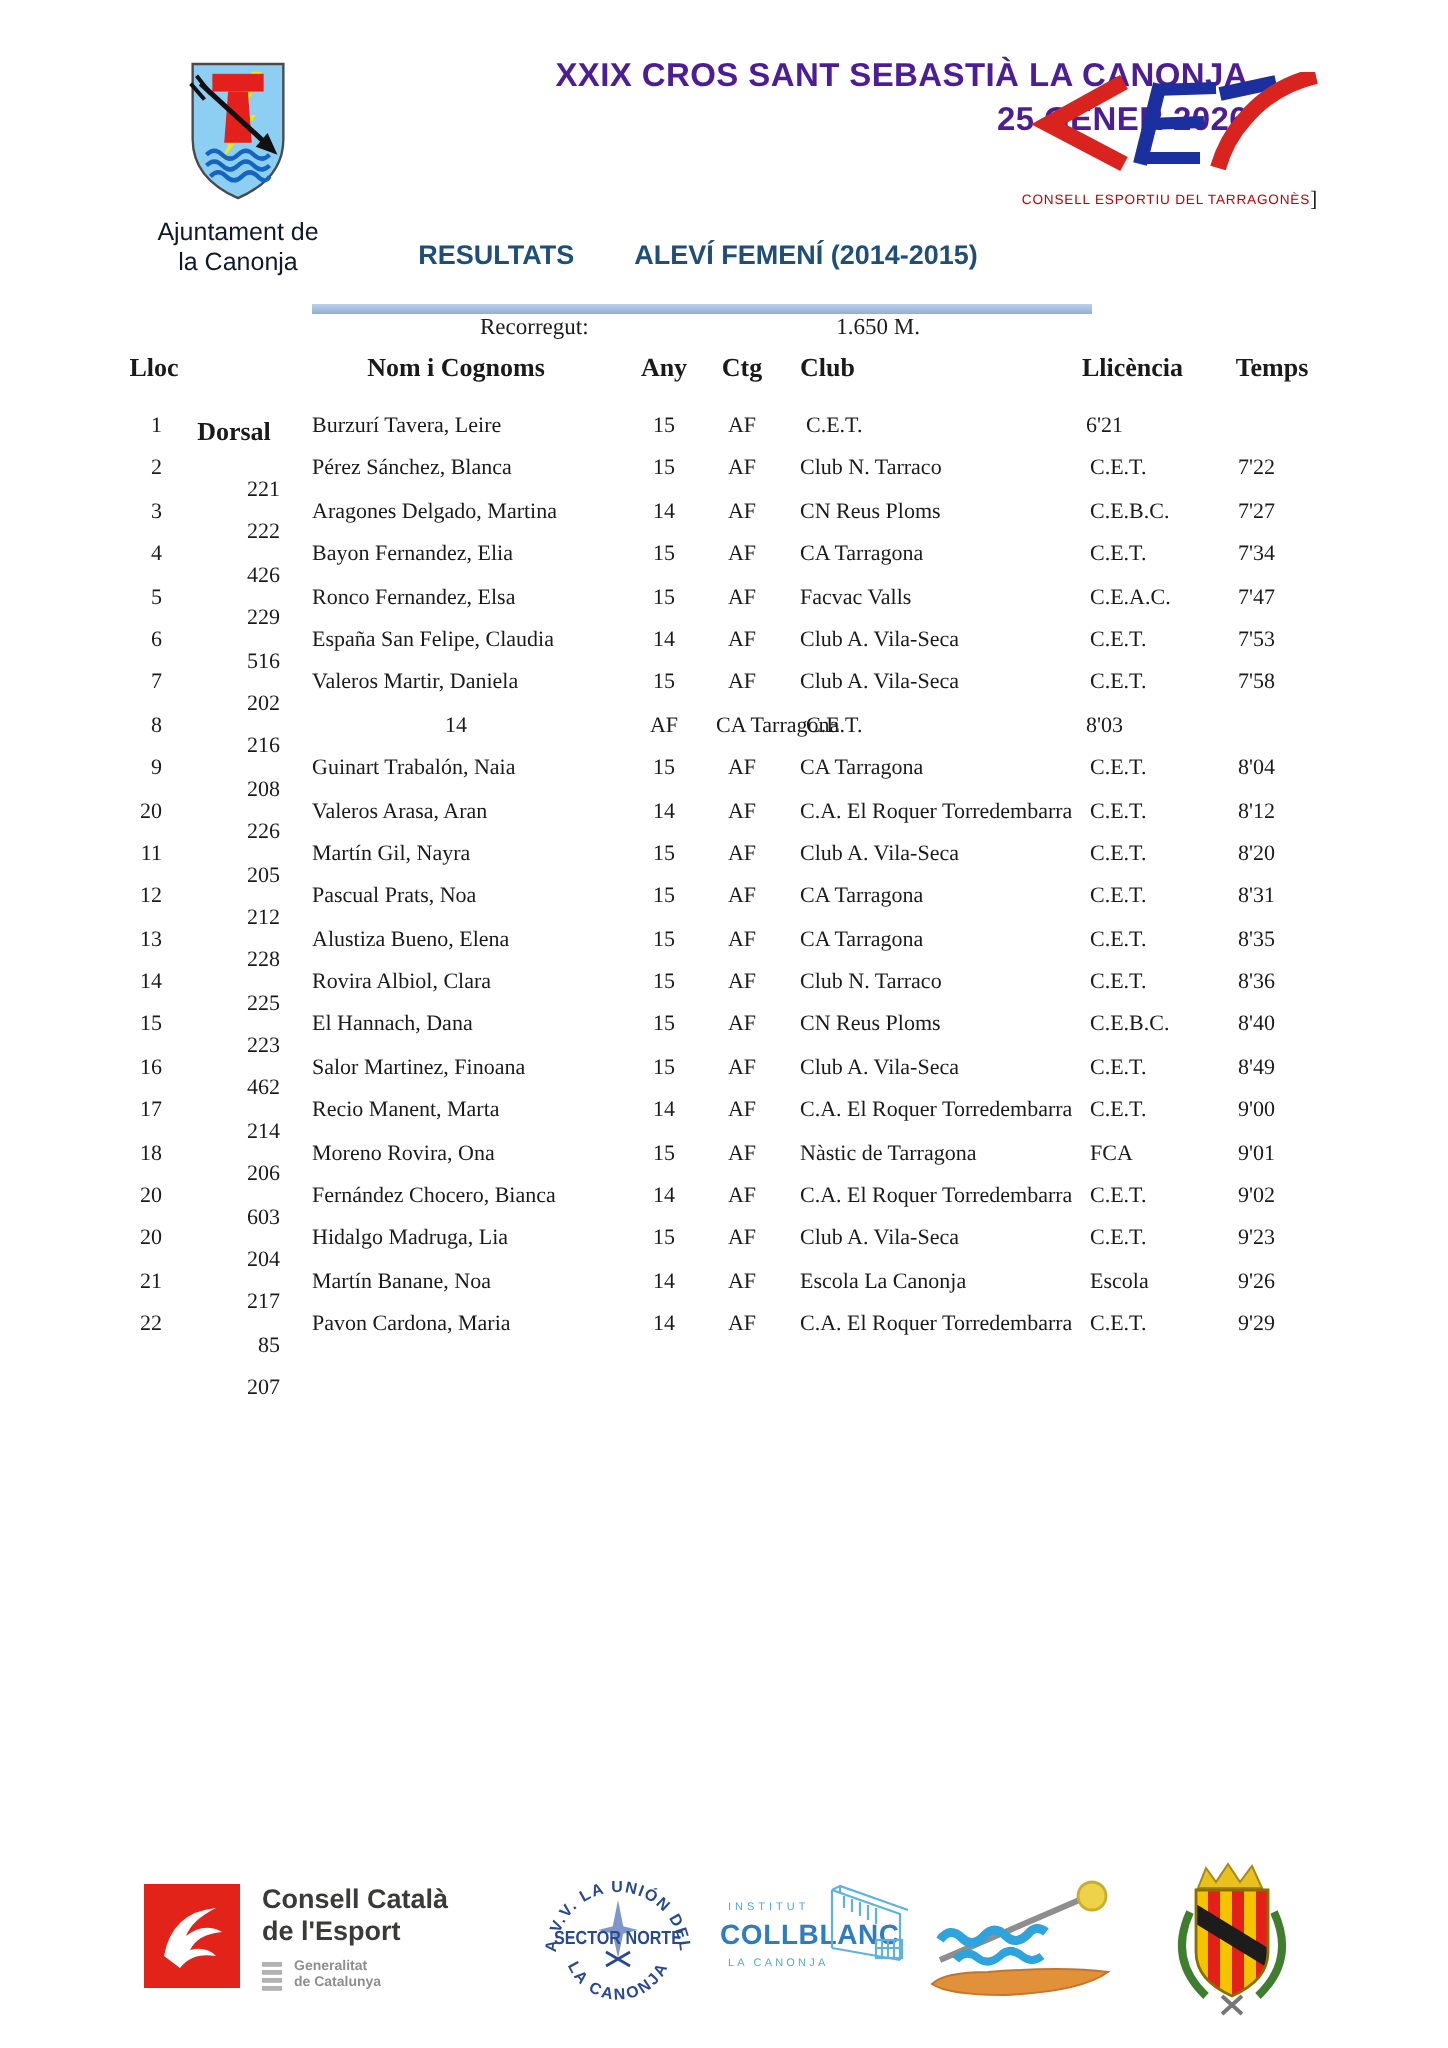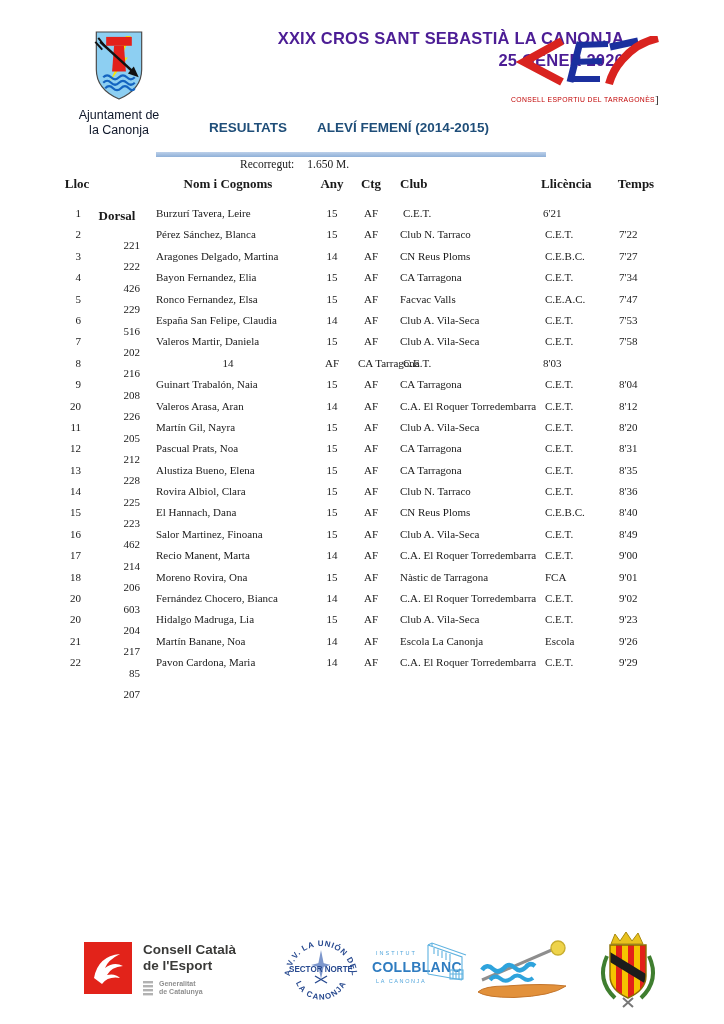--- a/index.html
+++ b/index.html
@@ -19,21 +19,21 @@
   .cet-block { position:absolute; left:503px; top:36px; width:164px; text-align:center; }
   .cet-caption { margin-top:1px; font-family:"Liberation Sans",sans-serif; font-size:6.8px; letter-spacing:0.4px;
     color:#c00000; white-space:nowrap; }
   .cet-bracket { font-size:11px; color:#222; font-family:"Liberation Serif",serif; vertical-align:-1px; }
 
   .results-line { position:absolute; top:120px; left:0; width:724px; display:flex; justify-content:center; gap:30px;
     transform:translateX(-13px);
     font-family:"Liberation Sans",sans-serif; font-weight:bold; font-size:13.5px; color:#1F4E79; }
   .divider-bar { position:absolute; left:156px; top:152px; width:390px; height:4.5px;
     background:linear-gradient(#bcd0e9,#8fb0d8); }
-  .course-line { position:absolute; top:158px; left:240px; width:220px; display:flex; justify-content:flex-start; gap:13px;
+  .course-line { position:absolute; top:158px; left:240px; width:220px; display:flex; justify-content:space-between; gap:13px;
     font-size:11.5px; }
 
   
   .tgrid { display:grid; grid-template-columns:30px 50px 172px 36px 42px 142px 76px 52px; }
   .table-header { position:absolute; left:62px; top:176px; width:600px; font-weight:bold; font-size:13px; }
   .table-body { position:absolute; left:62px; top:203px; width:600px; }
   .trow { height:21.4px; line-height:21.4px; font-size:11px; }
   .cell { white-space:nowrap; }
   .c-lloc   { text-align:right; padding-right:11px; }
   .c-dorsal { text-align:right; padding-right:2px;margin-top:32px; }
@@ -41,21 +41,21 @@
   .c-any    { text-align:center; }
   .c-ctg    { text-align:center; }
   .c-club   { text-align:left; padding-left:8px; }
   .c-llic   { text-align:left; padding-left:11px; }
   .c-temps  { text-align:left; padding-left:9px; }
   .table-header .c-lloc, .table-header .c-dorsal, .table-header .c-nom, .table-header .c-temps
     { text-align:center; padding:0; }
   .table-header .c-llic { padding-left:7px; }
 
   
-  .footer { position:absolute; left:16px; top:928px; width:656px; height:92px; }
+  .footer { position:absolute; left:4px; top:928px; width:656px; height:92px; }
   .consell-block { position:absolute; left:68px; top:14px; display:flex; gap:11px; }
   .consell-text { font-family:"Liberation Sans",sans-serif; }
   .consell-name { font-weight:bold; font-size:13.5px; line-height:15.5px; color:#3a3a38; }
   .gencat-row { display:flex; gap:5px; margin-top:7px; align-items:center; }
   .gencat-text { font-size:7px; line-height:8px; color:#8f8f8f; font-weight:bold; }
   .stamp-block { position:absolute; left:267px; top:4px; }
   .collblanc-block { position:absolute; left:352px; top:12px; }
   .drawing-block { position:absolute; left:458px; top:12px; }
   .crest-block { position:absolute; left:577px; top:0; }
 </style>

